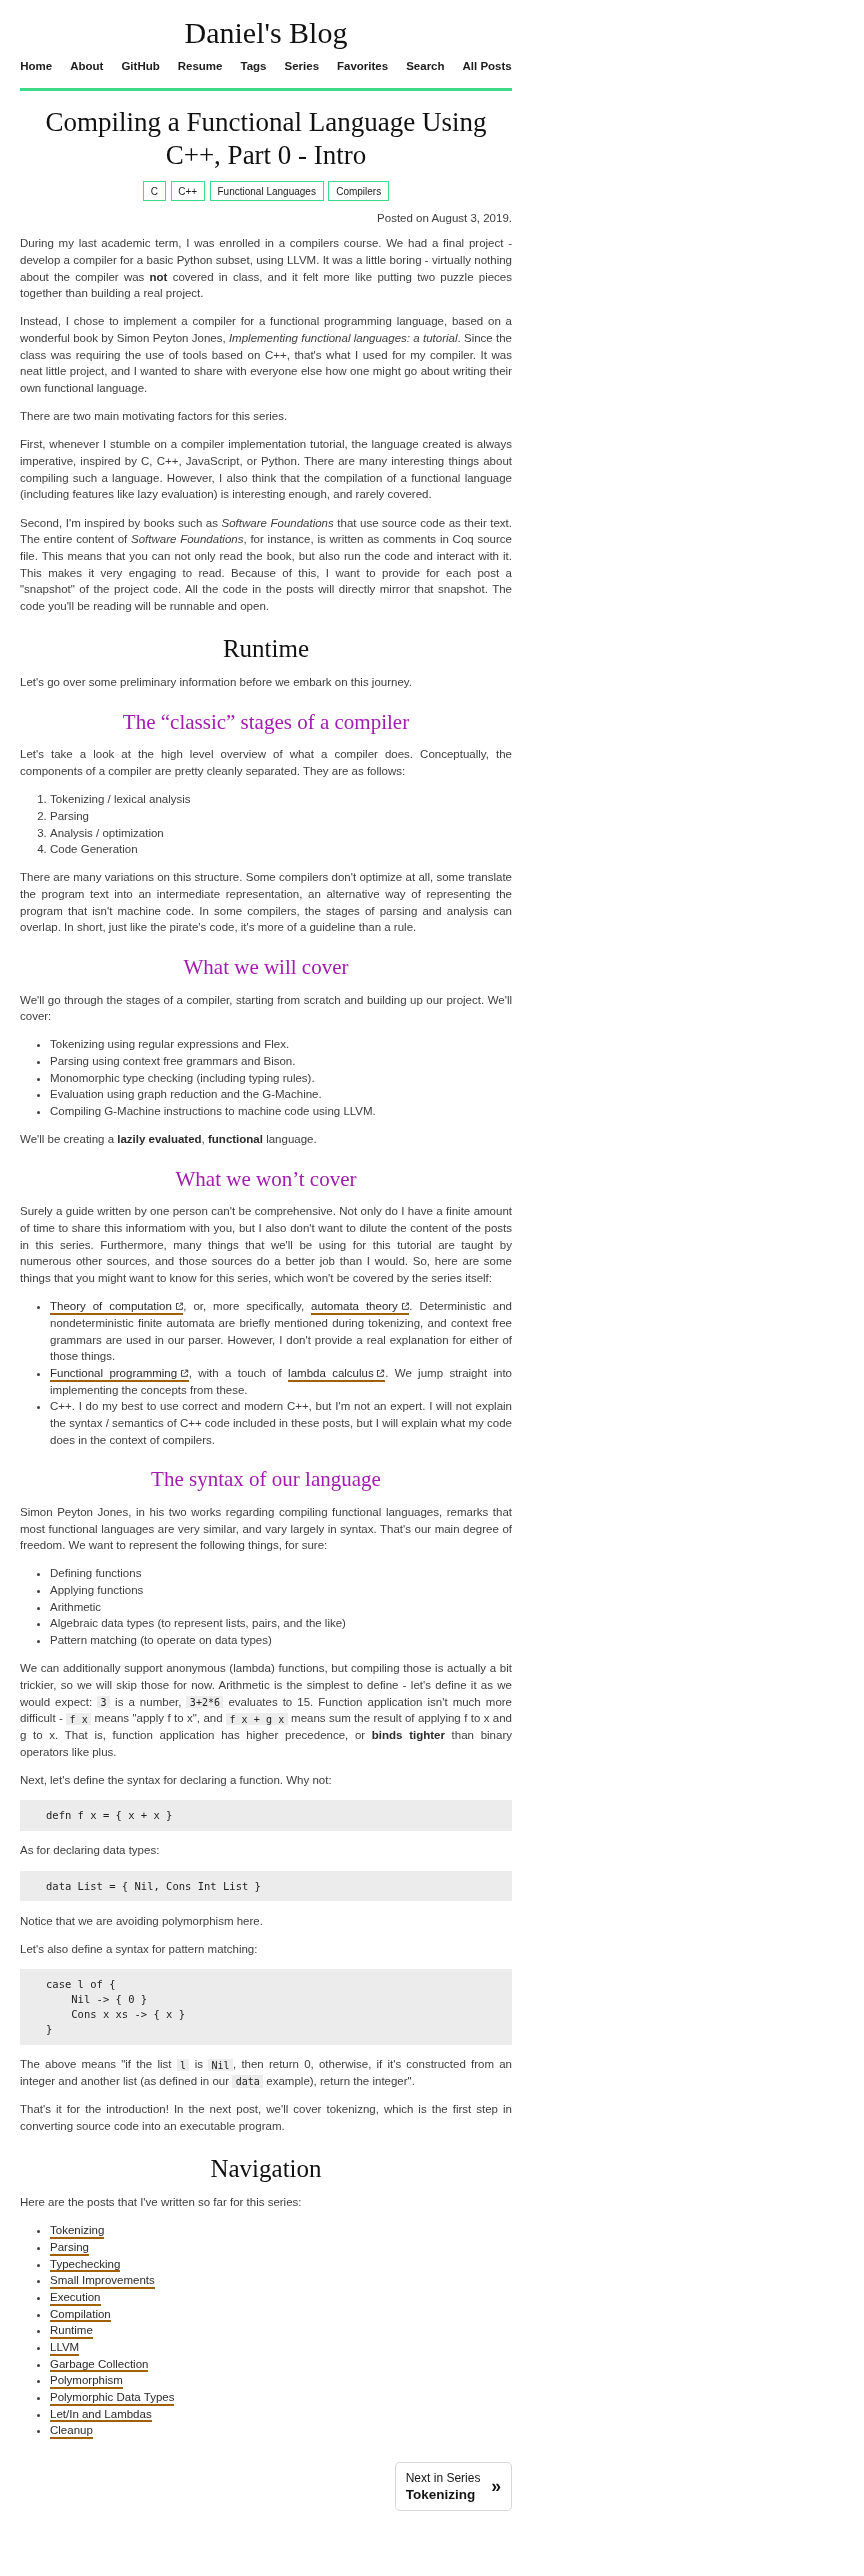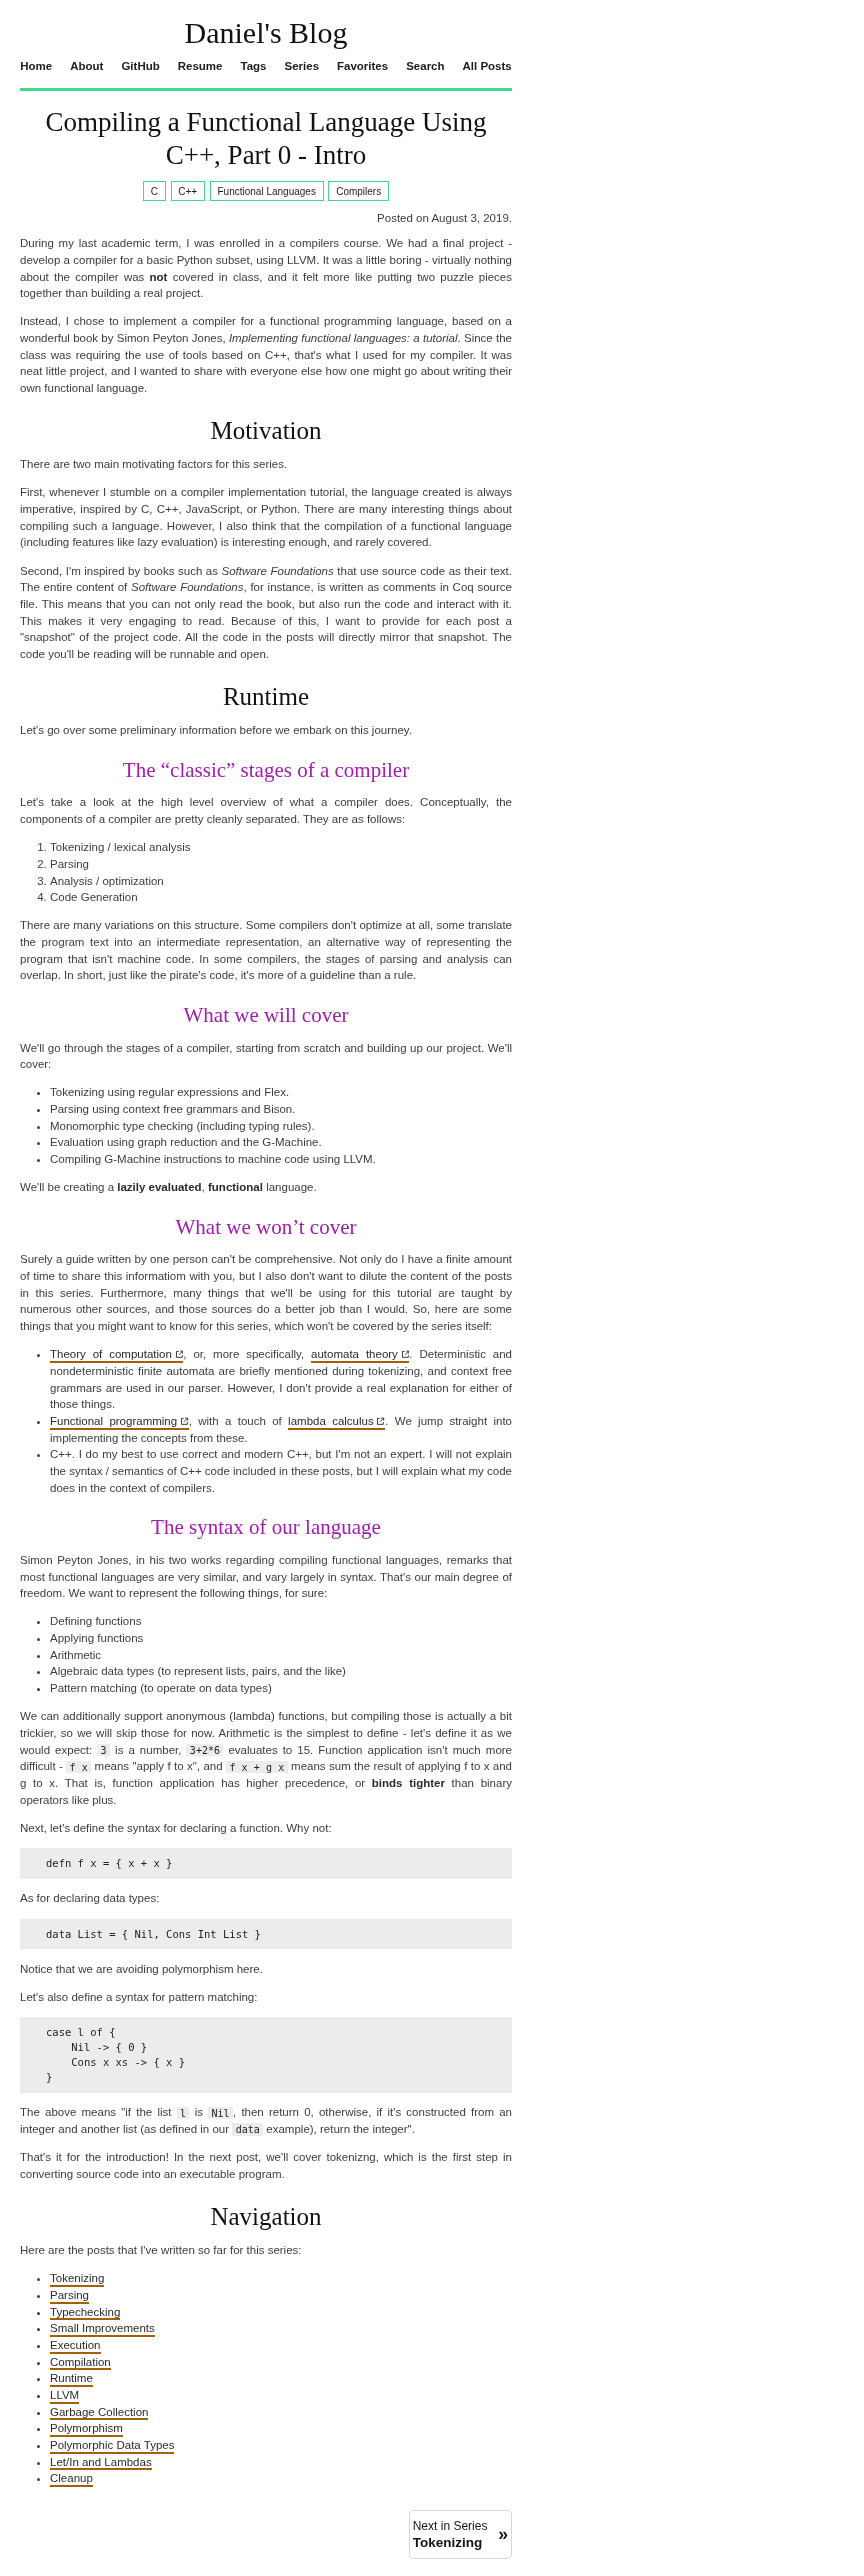--- a/index.html
+++ b/index.html
@@ -36,21 +36,21 @@
     font-size:10px;padding:0.7px 3.4px;color:#222;}
   .link{color:#2b2b2b;text-decoration:none;border-bottom:2px solid #a16207;padding-bottom:0.7px;}
   .ext-icon{margin-left:2.7px;vertical-align:-0.7px;}
   ul.nav-list{list-style:disc;}
   ul.nav-list li{margin:0;text-align:left;}
   ul.nav-list .link{line-height:1.45;}
 
   
   .next-wrap{display:flex;justify-content:flex-end;margin:23px 0 0 0;}
   .next-card{display:inline-flex;align-items:center;gap:10.8px;border:0.7px solid #d6d6d6;border-radius:4.7px;
-    padding:8px 3px;text-decoration:none;color:#141414;}
+    padding:8px 10px;text-decoration:none;color:#141414;}
   .next-lines{display:flex;flex-direction:column;gap:2px;}
   .next-label{font-size:12px;}
   .next-title{font-size:13.5px;font-weight:bold;}
   .next-chevron{font-size:17.6px;font-weight:bold;line-height:1;}
 </style>
 </head>
 <body>
 
 <div class="page">
 
@@ -78,21 +78,20 @@
       <span class="tag">C++</span>
       <span class="tag">Functional Languages</span>
       <span class="tag">Compilers</span>
     </div>
 
     <div class="posted">Posted on August 3, 2019.</div>
 
     <div id="article-body">
         <p>During my last academic term, I was enrolled in a compilers course. We had a final project - develop a compiler for a basic Python subset, using LLVM. It was a little boring - virtually nothing about the compiler was <strong>not</strong> covered in class, and it felt more like putting two puzzle pieces together than building a real project.</p>
         <p>Instead, I chose to implement a compiler for a functional programming language, based on a wonderful book by Simon Peyton Jones, <em>Implementing functional languages: a tutorial</em>. Since the class was requiring the use of tools based on C++, that's what I used for my compiler. It was neat little project, and I wanted to share with everyone else how one might go about writing their own functional language.</p>
-        <h2>Motivation</h2>
         <p>There are two main motivating factors for this series.</p>
         <p>First, whenever I stumble on a compiler implementation tutorial, the language created is always imperative, inspired by C, C++, JavaScript, or Python. There are many interesting things about compiling such a language. However, I also think that the compilation of a functional language (including features like lazy evaluation) is interesting enough, and rarely covered.</p>
         <p>Second, I'm inspired by books such as <em>Software Foundations</em> that use source code as their text. The entire content of <em>Software Foundations</em>, for instance, is written as comments in Coq source file. This means that you can not only read the book, but also run the code and interact with it. This makes it very engaging to read. Because of this, I want to provide for each post a "snapshot" of the project code. All the code in the posts will directly mirror that snapshot. The code you'll be reading will be runnable and open.</p>
         <h2>Runtime</h2>
         <p>Let's go over some preliminary information before we embark on this journey.</p>
         <h3>The “classic” stages of a compiler</h3>
         <p>Let's take a look at the high level overview of what a compiler does. Conceptually, the components of a compiler are pretty cleanly separated. They are as follows:</p>
         <ol>
           <li>Tokenizing / lexical analysis</li>
           <li>Parsing</li>

